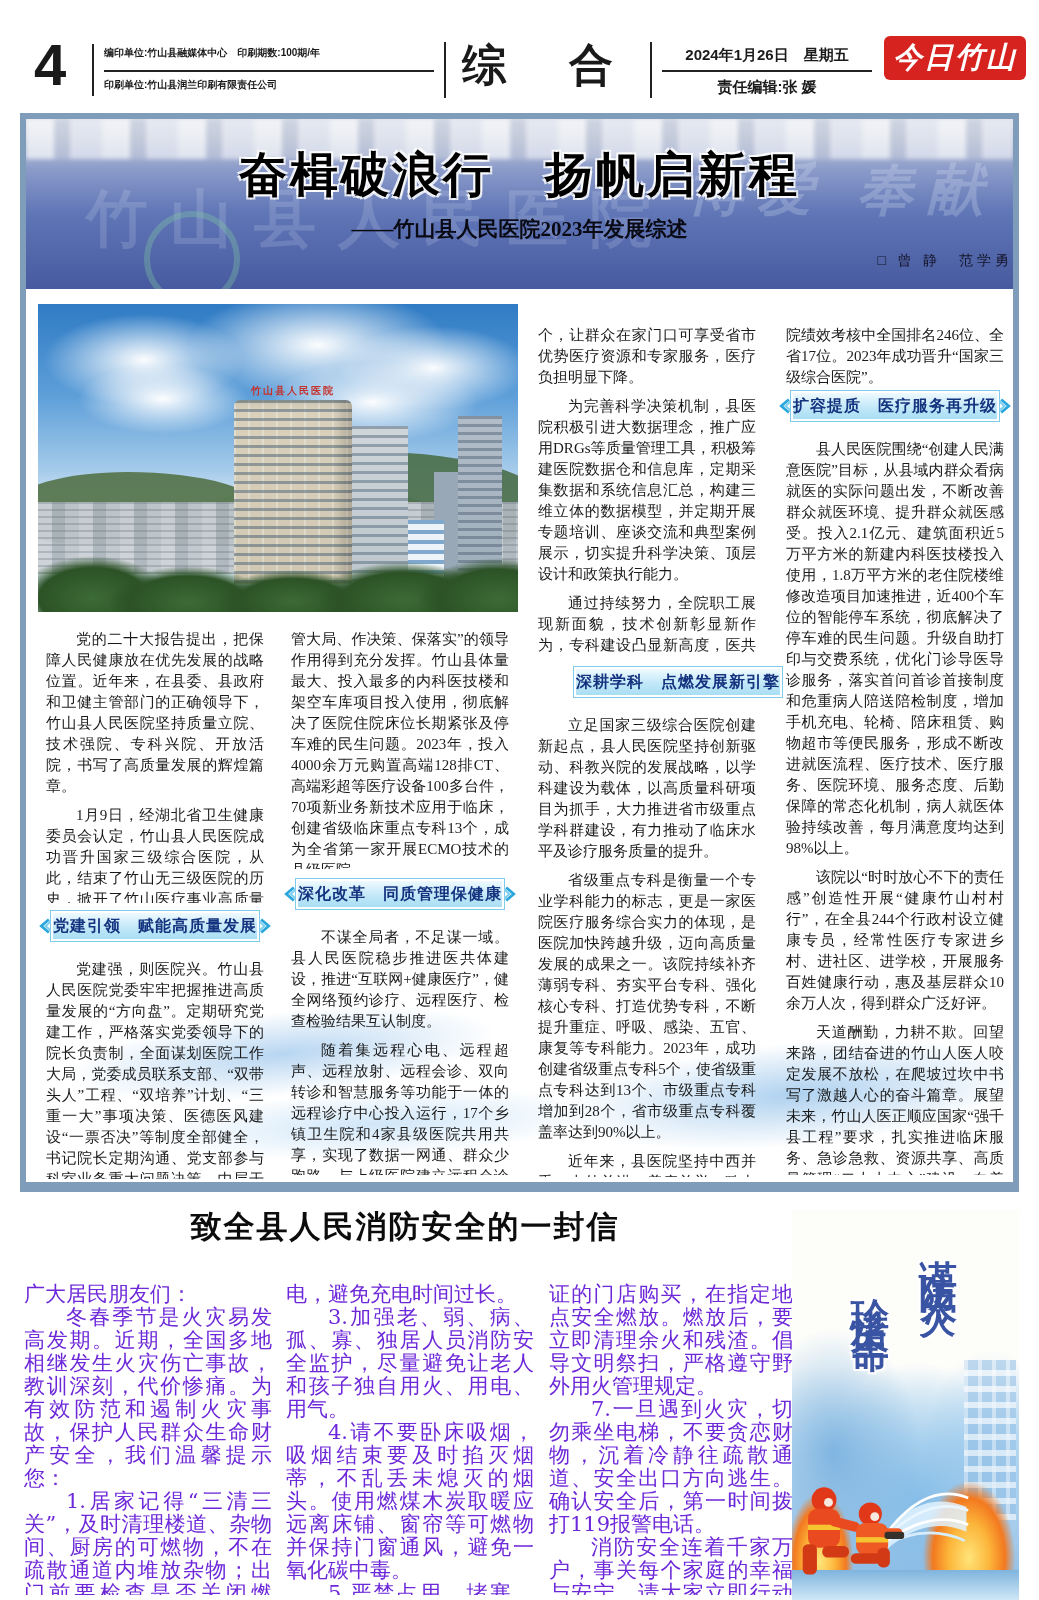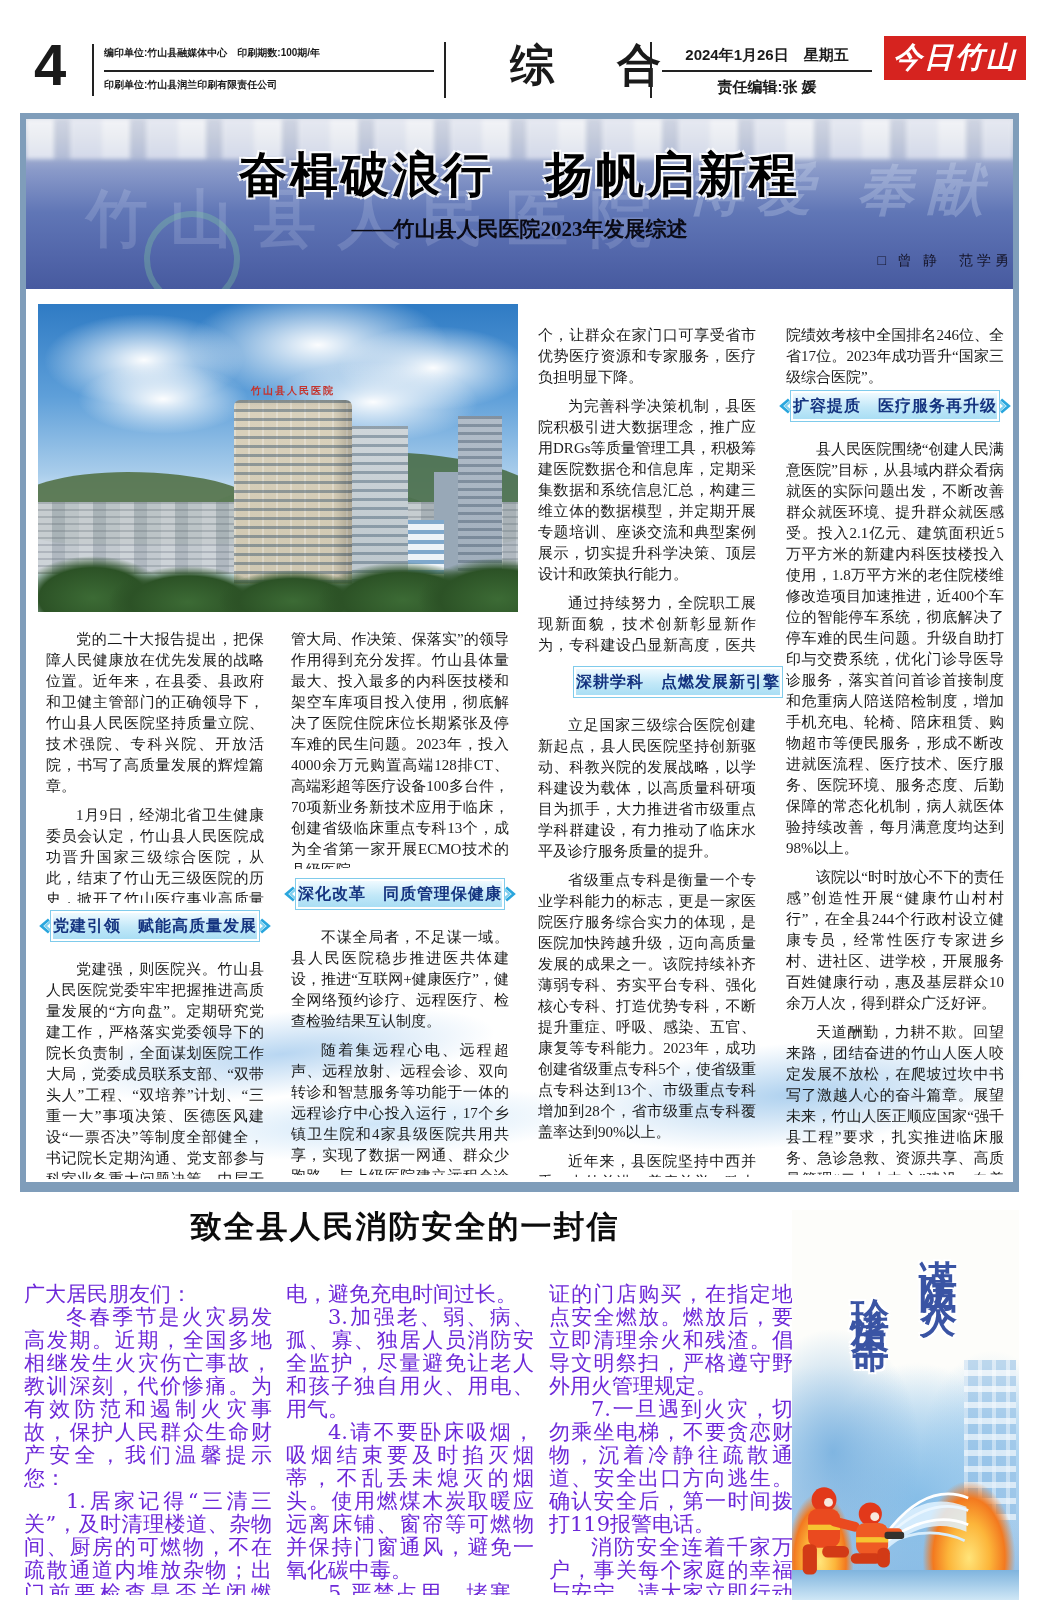--- a/index.html
+++ b/index.html
@@ -4,25 +4,25 @@
 <style>
   html,body{margin:0;padding:0;background:#e9e9e9;}
   .page{position:relative;width:1039px;height:1600px;background:#fff;overflow:hidden;
         font-family:"Liberation Serif",serif;color:#1a1a1a;}
   .abs{position:absolute;}
   
   .pageno{left:34px;top:36px;font-size:58px;font-weight:900;font-family:"Liberation Sans",sans-serif;line-height:1;}
   .vline{width:2px;background:#222;}
   .hline{height:2px;background:#222;}
   .hdr-info{font-family:"Liberation Sans",sans-serif;font-size:10px;font-weight:600;white-space:nowrap;}
-  .sec-title{font-size:44px;font-weight:900;letter-spacing:26px;font-family:"Liberation Serif",serif;white-space:nowrap;margin-left:48px;}
+  .sec-title{font-size:44px;font-weight:900;letter-spacing:26px;font-family:"Liberation Serif",serif;white-space:nowrap;}
   .hdr-date{font-family:"Liberation Sans",sans-serif;font-size:15px;font-weight:600;text-align:center;}
   .masthead{left:884px;top:36px;width:142px;height:44px;background:#d6231f;color:#fff;
             display:flex;align-items:center;justify-content:center;font-family:"DejaVu Serif",serif;
-            font-style:italic;font-weight:bold;font-size:29px;letter-spacing:2px;transform:none;}
+            font-style:italic;font-weight:bold;font-size:29px;letter-spacing:2px;transform:none;border-radius:6px;}
   
   .article{left:20px;top:113px;width:987px;height:1063px;border:6px solid #7f9dba;border-bottom-width:10px;background:#fff;}
   
   .banner{left:0;top:0;width:987px;height:170px;overflow:hidden;
     background:linear-gradient(180deg,#d9dde8 0%,#c2cad9 10%,#8a9ac9 30%,#6076b6 55%,#5266aa 80%,#475a9f 100%);}
   .bn-people{position:absolute;left:0;top:0;width:100%;height:40px;opacity:.75;filter:blur(2px);
     background:repeating-linear-gradient(90deg,rgba(255,255,255,.9) 0 28px,rgba(200,206,222,.7) 28px 44px,rgba(238,240,247,.9) 44px 76px);}
   .bn-mark{position:absolute;font-weight:900;white-space:nowrap;font-family:"Liberation Sans",sans-serif;}
   .bn-mark1{left:60px;top:58px;font-size:62px;letter-spacing:22px;color:rgba(235,242,255,.16);}
   .bn-mark2{right:16px;top:34px;font-size:56px;letter-spacing:14px;color:rgba(235,245,255,.22);font-style:italic;font-family:Liberation Sans, sans-serif;}

